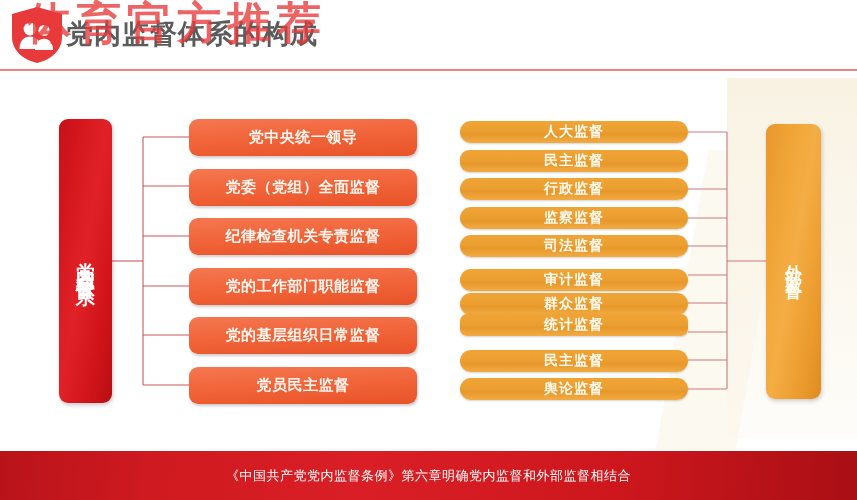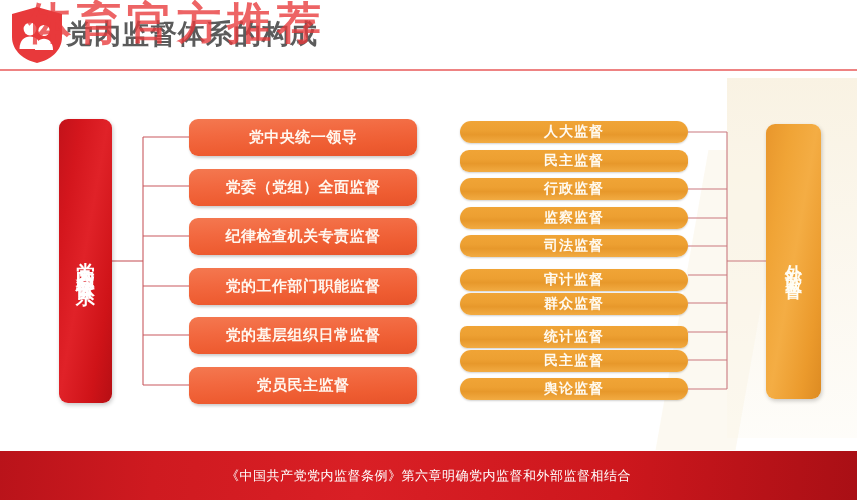--- a/index.html
+++ b/index.html
@@ -299,21 +299,21 @@
       </div>
       <div class="right-box" style="top: 114.4px;">
         <span class="right-box-label">司法监督</span>
       </div>
       <div class="right-box" style="top: 148px;">
         <span class="right-box-label">审计监督</span>
       </div>
       <div class="right-box" style="top: 171.6px;">
         <span class="right-box-label">群众监督</span>
       </div>
-      <div class="right-box" style="top: 205px; border-radius: 7px;">
+      <div class="right-box" style="top: 193px; border-radius: 7px;">
         <span class="right-box-label">统计监督</span>
       </div>
       <div class="right-box" style="top: 228.8px;">
         <span class="right-box-label">民主监督</span>
       </div>
       <div class="right-box" style="top: 257.4px;">
         <span class="right-box-label">舆论监督</span>
       </div>
     </div>
 

